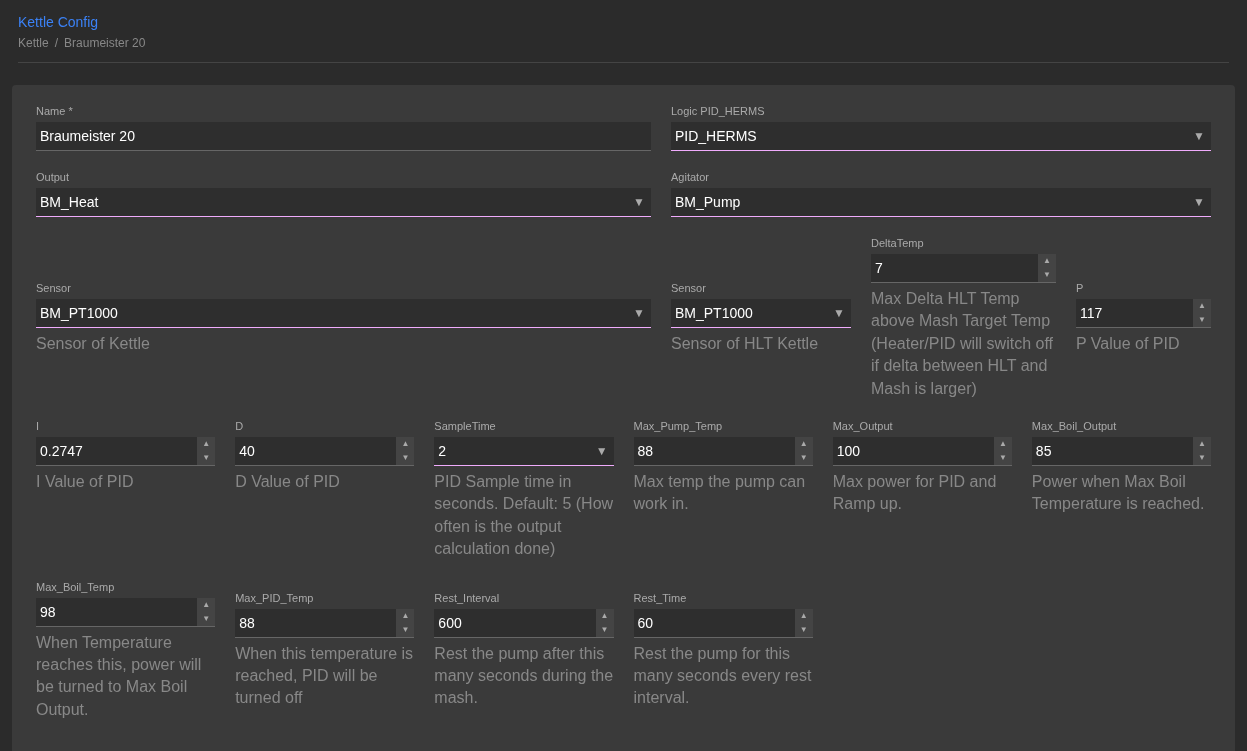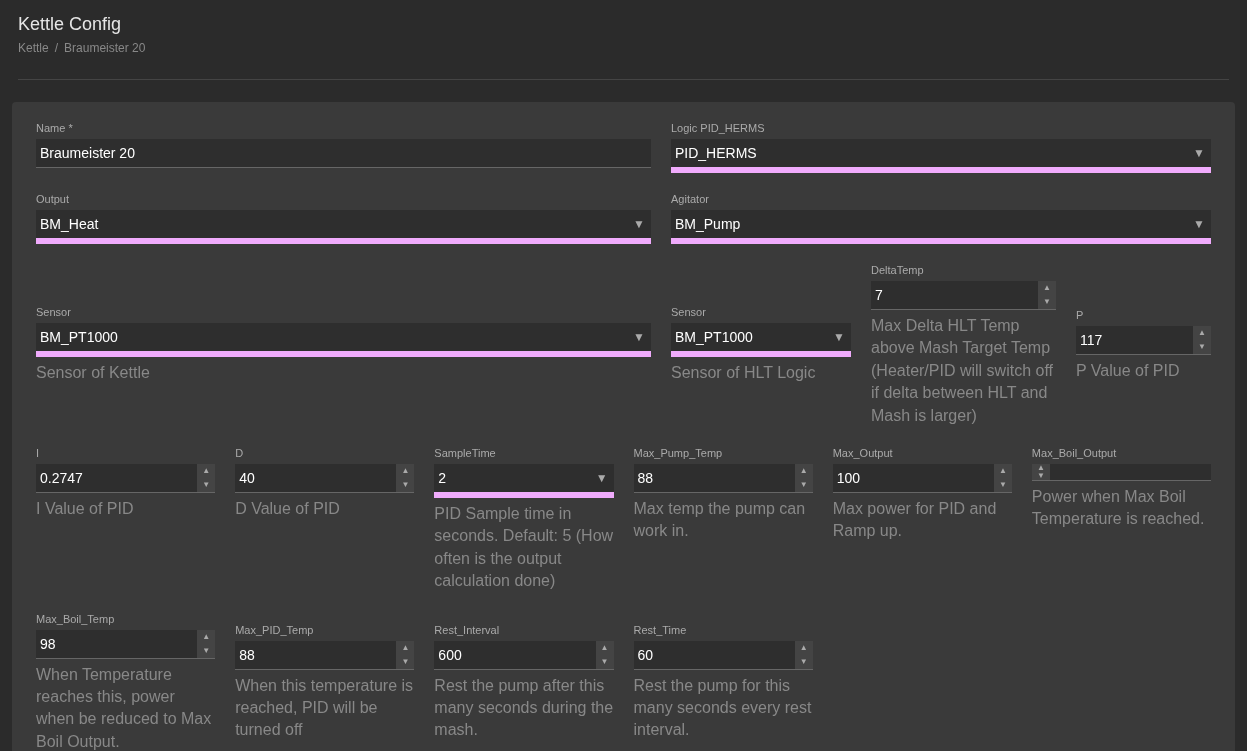--- a/index.html
+++ b/index.html
@@ -9,32 +9,32 @@
       font-family: 'Segoe UI', Arial, sans-serif;
       font-size: 13px;
       min-height: 751px;
       min-width: 1247px;
     }
     .page-header {
       padding: 14px 18px 6px 18px;
       background: #2b2b2b;
     }
     .page-title {
-      font-size: 18px;
-      color: #e5e5e5;
+      font-size: 14px;
+      color: #3b82f6;
       font-weight: 400;
       margin-bottom: 6px;
     }
     .breadcrumb {
       font-size: 12px;
       color: #888;
       display: flex;
       align-items: flex-end;
       gap: 6px;
-      padding-bottom: 24px;
+      padding-bottom: 12px;
       border-bottom: 1px solid #444;
     }
     .breadcrumb-link { color: #888; }
     .breadcrumb-sep { color: #888; }
     .breadcrumb-current { color: #888; }
 
     .main-card {
       margin: 16px 12px;
       background: #3a3a3a;
       border-radius: 4px;
@@ -67,21 +67,21 @@
       color: #fff;
       font-size: 14px;
       padding: 6px 4px;
       outline: none;
       width: 100%;
     }
 
     .form-select-wrapper {
       position: relative;
       background: #2e2e2e;
-      border-bottom: 6px solid #f0abfc;
+      border-bottom: 1px solid #f0abfc;
     }
     .form-select {
       background: transparent;
       border: none;
       color: #fff;
       font-size: 14px;
       padding: 6px 28px 6px 4px;
       outline: none;
       width: 100%;
       appearance: none;
@@ -252,21 +252,21 @@
     <div class="form-group" style="flex: 0 0 180px;">
       <label class="form-label">Sensor</label>
       <div class="form-select-wrapper">
         <select class="form-select">
           <option>BM_PT1000</option>
           <option>BM_PT500</option>
           <option>None</option>
         </select>
         <span class="select-arrow">▼</span>
       </div>
-      <div class="form-hint">Sensor of HLT Logic</div>
+      <div class="form-hint">Sensor of HLT Kettle</div>
     </div>
 
     <div class="form-group" style="flex: 0 0 185px;">
       <label class="form-label">DeltaTemp</label>
       <div class="spinbox-wrapper">
         <input class="spinbox-input" type="text" value="7" style="">
         <div class="spinbox-buttons">
           <button class="spinbox-btn">▲</button>
           <button class="spinbox-btn">▼</button>
         </div>
@@ -348,41 +348,42 @@
           <button class="spinbox-btn">▲</button>
           <button class="spinbox-btn">▼</button>
         </div>
       </div>
       <div class="form-hint">Max power for PID and Ramp up.</div>
     </div>
 
     <div class="form-group" style="flex: 1;">
       <label class="form-label">Max_Boil_Output</label>
       <div class="spinbox-wrapper">
+        <input class="spinbox-input" type="text" value="85" style="">
         <div class="spinbox-buttons">
           <button class="spinbox-btn">▲</button>
           <button class="spinbox-btn">▼</button>
         </div>
       </div>
       <div class="form-hint">Power when Max Boil Temperature is reached.</div>
     </div>
   </div>
 
   <div class="form-row" style="align-items: center;">
 
     <div class="form-group" style="flex: 1;">
       <label class="form-label">Max_Boil_Temp</label>
       <div class="spinbox-wrapper">
         <input class="spinbox-input" type="text" value="98" style="">
         <div class="spinbox-buttons">
           <button class="spinbox-btn">▲</button>
           <button class="spinbox-btn">▼</button>
         </div>
       </div>
-      <div class="form-hint">When Temperature reaches this, power when be reduced to Max Boil Output.</div>
+      <div class="form-hint">When Temperature reaches this, power will be turned to Max Boil Output.</div>
     </div>
 
     <div class="form-group" style="flex: 1;">
       <label class="form-label">Max_PID_Temp</label>
       <div class="spinbox-wrapper">
         <input class="spinbox-input" type="text" value="88" style="">
         <div class="spinbox-buttons">
           <button class="spinbox-btn">▲</button>
           <button class="spinbox-btn">▼</button>
         </div>

